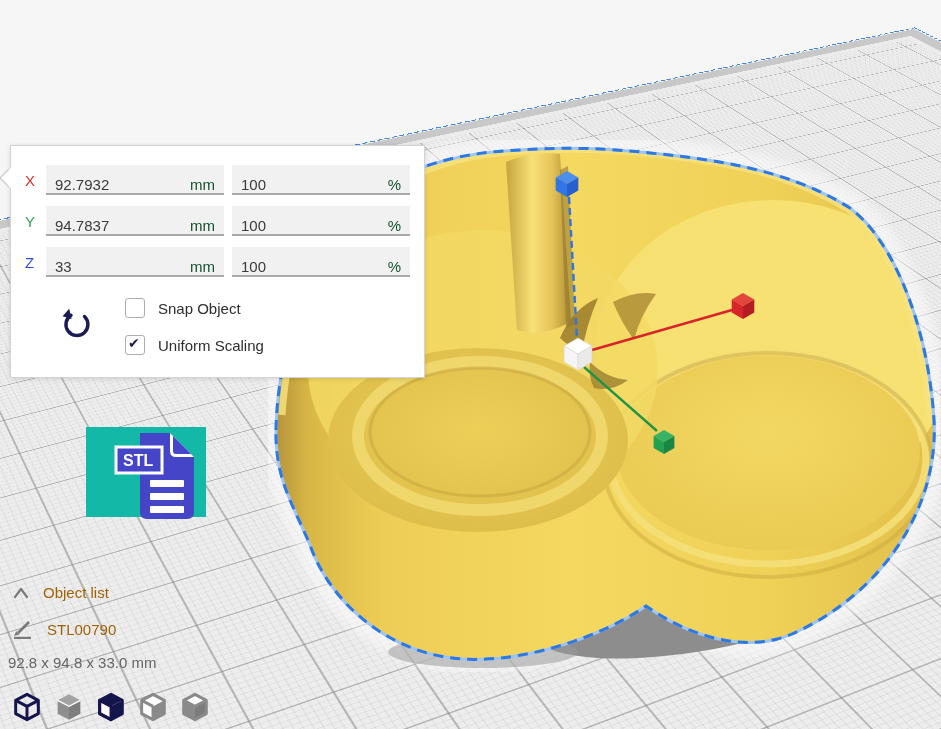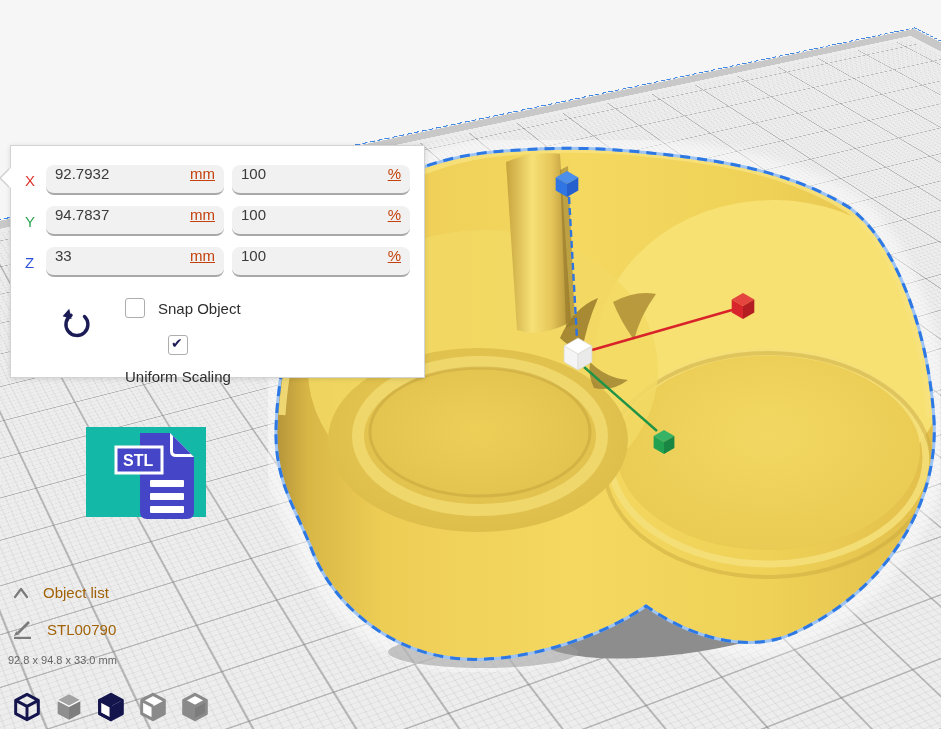--- a/index.html
+++ b/index.html
@@ -38,44 +38,44 @@
     border-top:10px solid transparent;border-bottom:10px solid transparent;
     border-right:10px solid #FFFFFF;filter:drop-shadow(-1.5px 0 0 #CFCFCF);
   }
   .axis-row{position:absolute;left:0;display:flex;align-items:center;height:30px;}
   .axis-row .axis-label{width:21px;margin-left:14px;font-size:15px;}
   .axis-x{color:#DD342B;}
   .axis-y{color:#2FA452;}
   .axis-z{color:#2B52D8;}
   .field{
     width:160px;height:28px;background:#F1F1F1;border-bottom:2px solid #A9A9A9;
-    display:flex;align-items:flex-start;padding:0 9px;margin-right:8px;border-radius:8px;
+    display:flex;align-items:flex-end;padding:0 9px;margin-right:8px;
   }
   .field input{
     flex:1;min-width:0;background:transparent;border:none;outline:none;padding:0;
     font-family:"Liberation Sans",sans-serif;font-size:15px;color:#3B3B3B;
   }
-  .field .suffix{font-size:15px;color:#c2410c;text-decoration:underline;}
+  .field .suffix{font-size:15px;color:#14532d;}
   .check-row{position:absolute;left:114px;display:flex;align-items:center;gap:13px;height:20px;}
   .checkbox{
     width:18px;height:18px;background:#fff;border:1px solid #ADADAD;border-radius:3px;
     position:relative;flex:0 0 auto;cursor:pointer;
   }
   .checkbox.checked::after{
     content:'\2714';position:absolute;left:2px;top:-1px;font-size:14px;color:#1B1B55;
   }
   .check-label{font-size:15px;color:#2E2E2E;white-space:nowrap;}
   .reset-btn{position:absolute;left:49px;top:162px;width:32px;height:34px;cursor:pointer;background:none;border:none;padding:0;}
   
   .stl-thumb{position:absolute;left:86px;top:427px;width:96px;height:90px;background:#14b8a6;z-index:3;padding-left:24px;}
   
   .hud-row{position:absolute;display:flex;align-items:center;gap:13px;z-index:3;color:#a16207;font-size:15px;}
   .hud-objectlist{left:12px;top:584px;}
   .hud-item{left:12px;top:619px;}
-  .hud-dims{left:8px;top:654px;z-index:3;position:absolute;color:#666666;font-size:11px;}
+  .hud-dims{left:8px;top:654px;z-index:3;position:absolute;color:#666666;font-size:15px;}
   
   .bottom-toolbar{position:absolute;left:9px;top:691px;display:flex;gap:6px;z-index:3;}
   .tool-btn{width:36px;height:32px;background:none;border:none;padding:0;cursor:pointer;}
 </style>
 </head>
 <body>
 
 <div class="viewport">
   <div class="plate"></div>
 
@@ -213,21 +213,21 @@
     <svg width="32" height="34" viewBox="0 0 32 34">
       <path d="M11 7.2 A 11 11 0 1 0 24.5 8.5" fill="none" stroke="#1B1B55" stroke-width="3.4" stroke-linecap="round"></path>
       <polygon points="9.2,0.8 11.6,11 2.6,8.2" fill="#1B1B55"></polygon>
     </svg>
   </button>
 
   <div class="check-row" style="top:152px;">
     <span class="checkbox"></span>
     <span class="check-label">Snap Object</span>
   </div>
-  <div class="check-row" style="top:189px;flex-direction:column;">
+  <div class="check-row" style="top:189px;">
     <span class="checkbox checked"></span>
     <span class="check-label">Uniform Scaling</span>
   </div>
 </div>
 
 <div class="stl-thumb">
   <svg width="96" height="99" viewBox="0 0 96 99">
     <path d="M30,6 H60 L84,30 V85 Q84,92 77,92 H37 Q30,92 30,85 Z" fill="#4545C8"></path>
     <path d="M60,6 L84,30 H66 Q60,30 60,24 Z" fill="#FFFFFF"></path>
     <path d="M63,9 L81,27 L66,27 Q63,27 63,24 Z" fill="#4545C8"></path>

